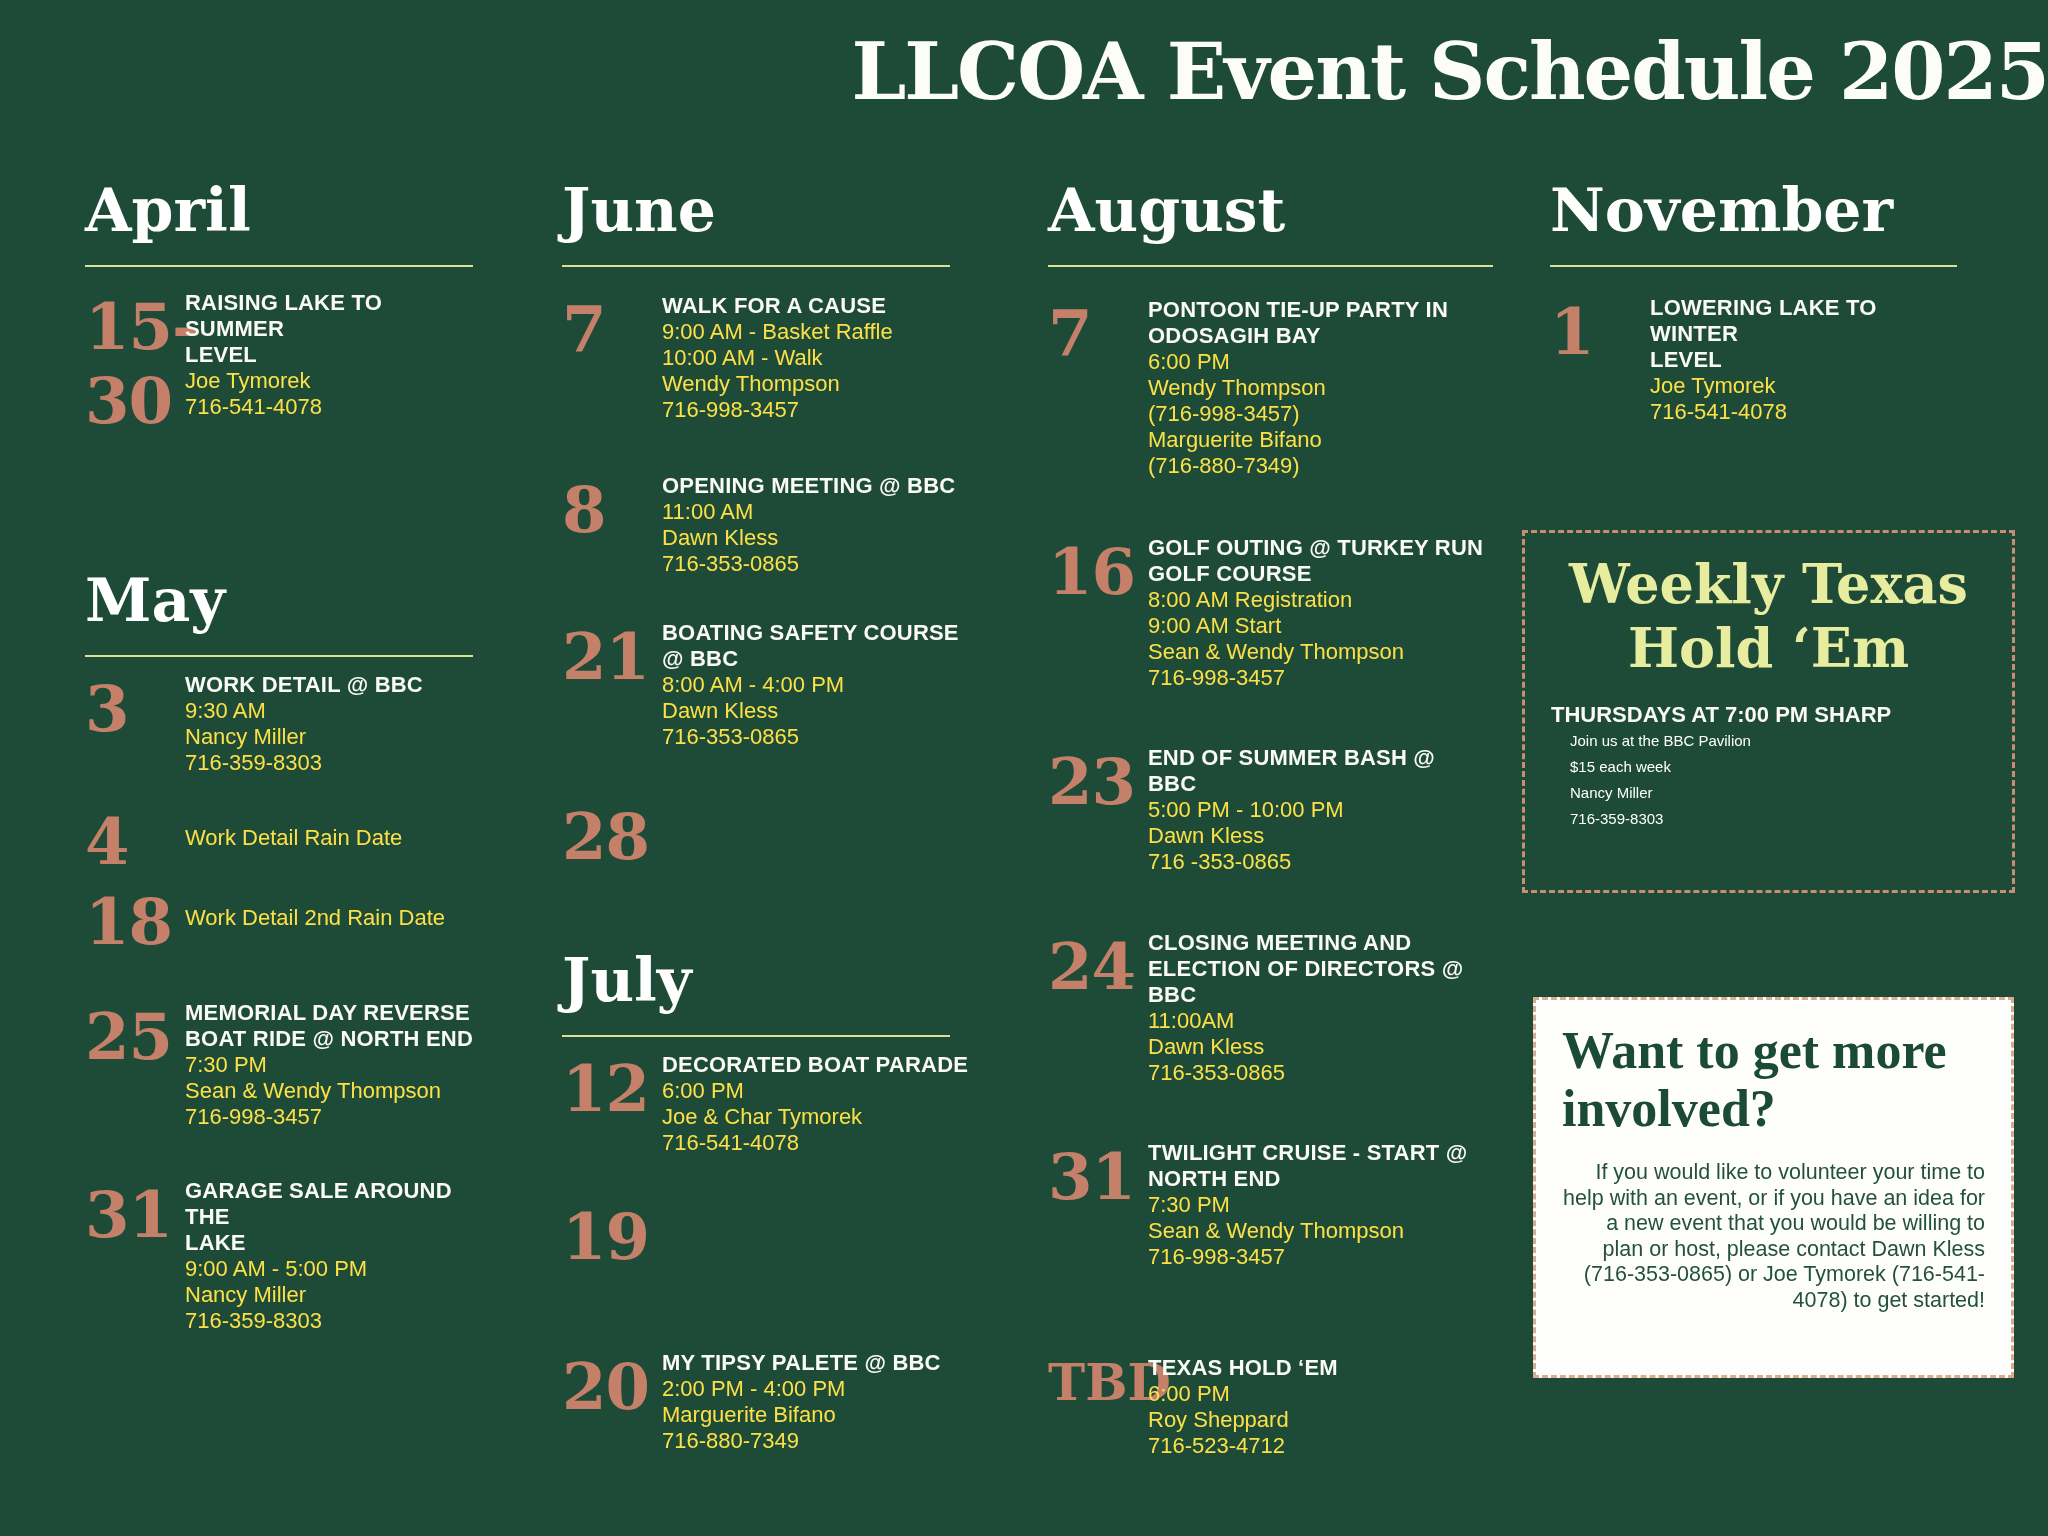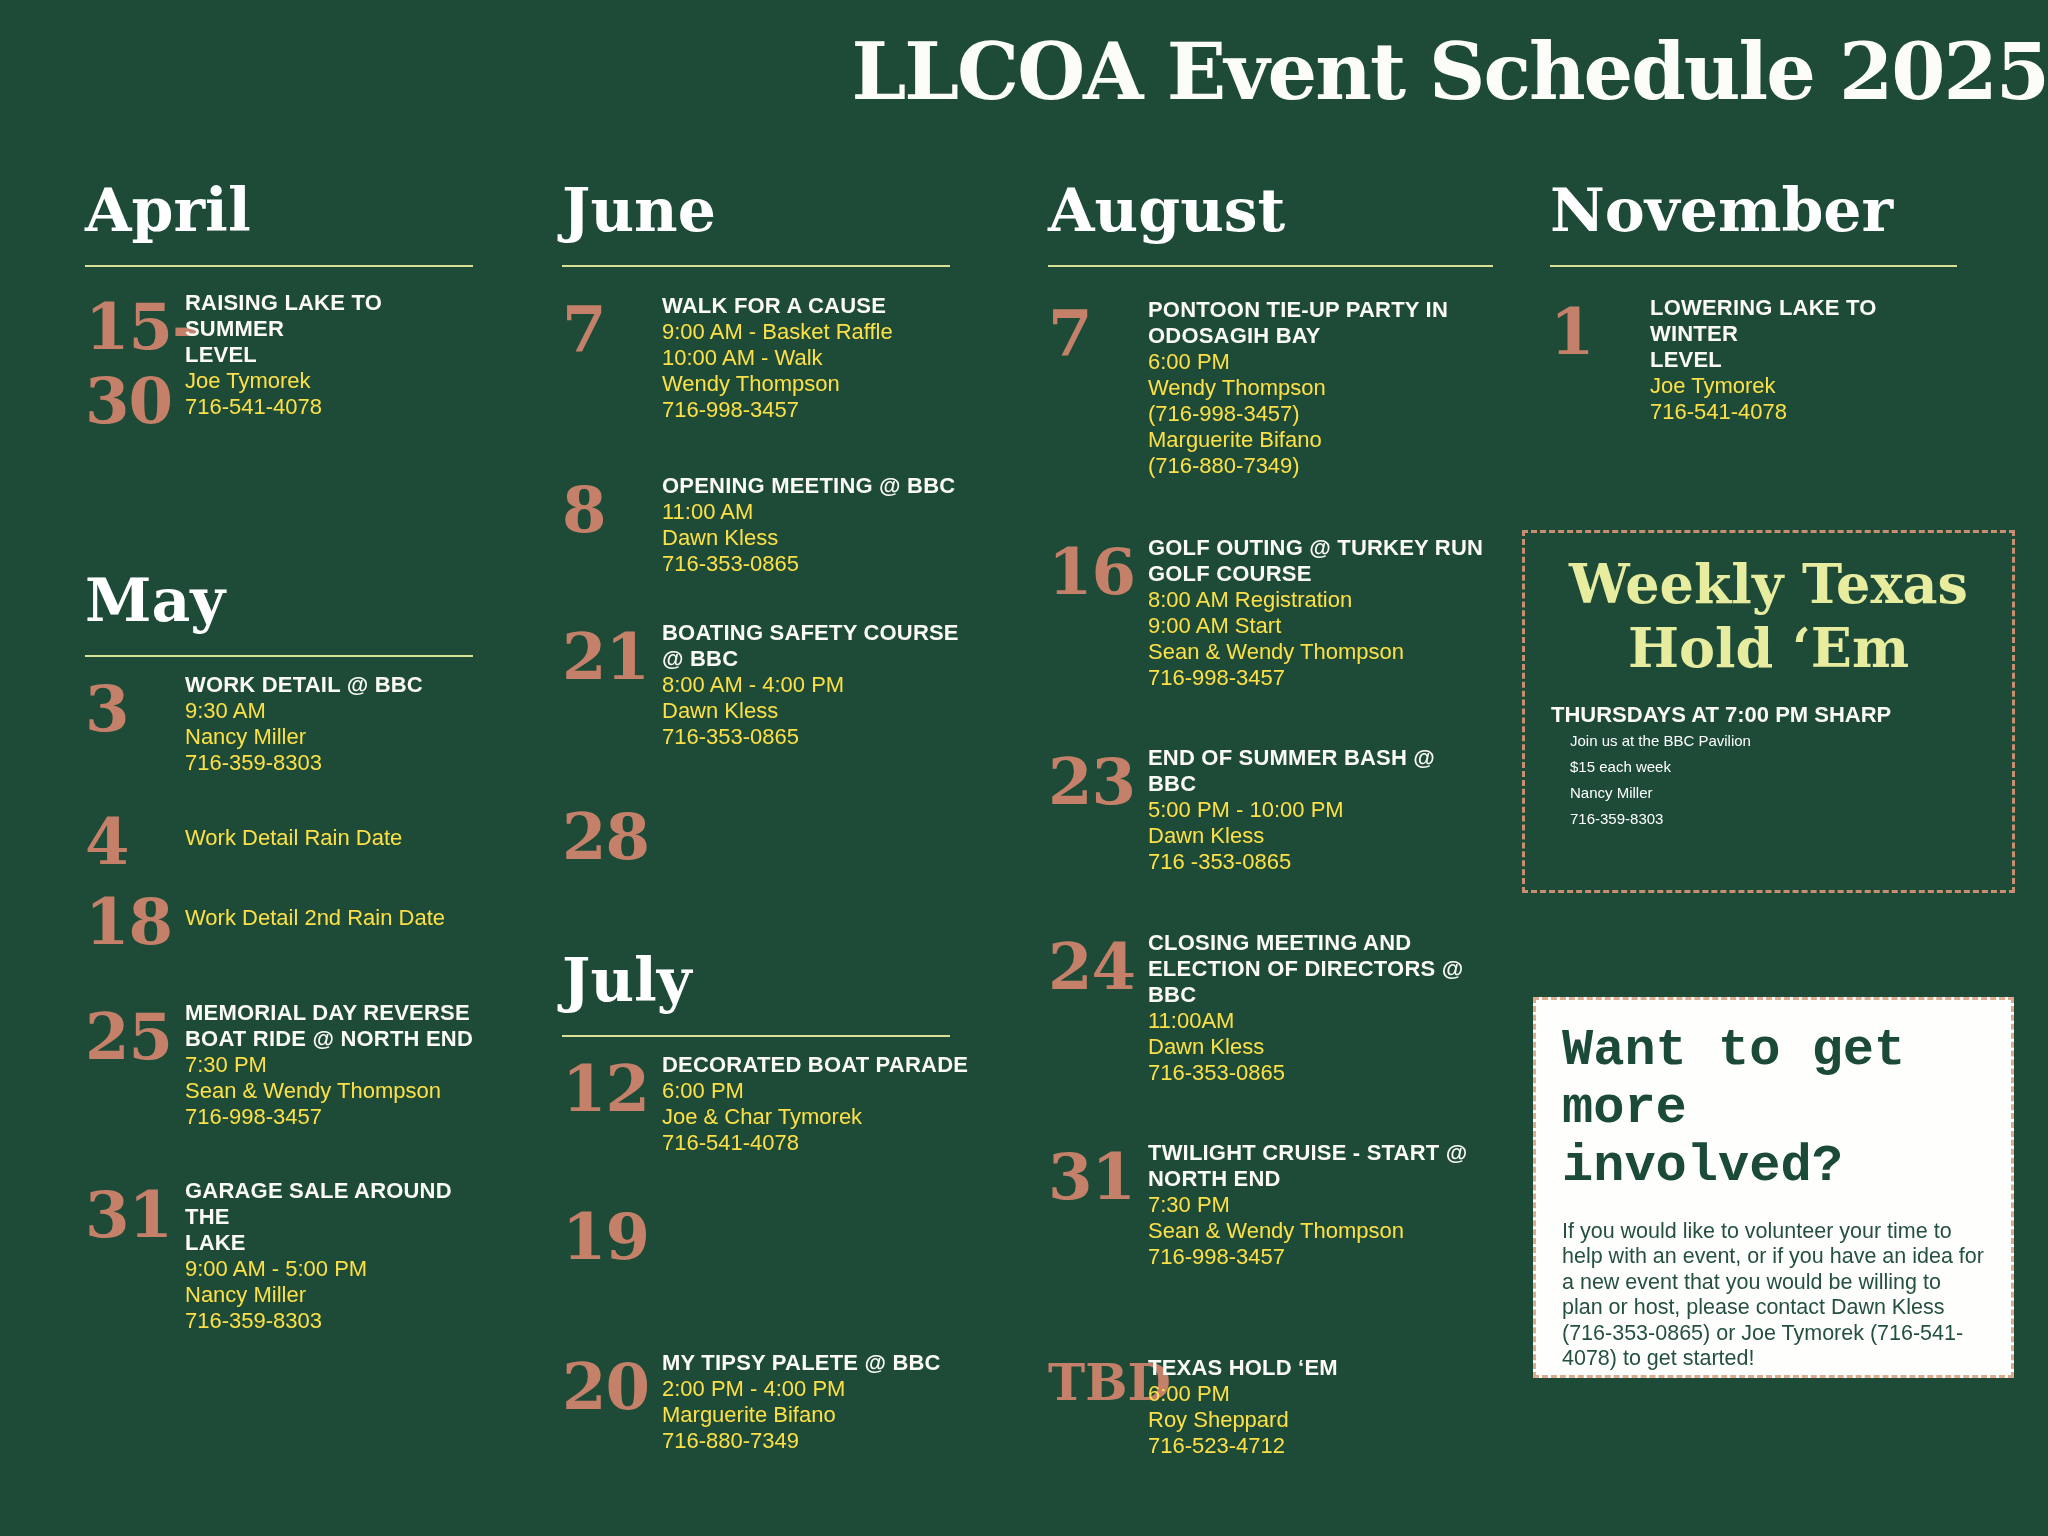--- a/index.html
+++ b/index.html
@@ -48,24 +48,24 @@
     font-size:54px;line-height:1.18;color:#e8ec9f;text-align:center;
   }
   .weekly-schedule{margin-top:22px;font-weight:700;font-size:22px;line-height:26px;color:#fbfaf5;}
   .weekly-line{font-size:15px;line-height:26px;color:#ffffff;margin-left:19px;}
   .involved{
     position:absolute;left:1533px;top:997px;width:481px;height:381px;
     background:#fefefc;border:3px dashed #dcab8e;box-sizing:border-box;
     padding:22px 26px;
   }
   .involved-title{
-    margin:0;font-family:Liberation Mono, monospace;font-weight:700;
+    margin:0;font-family:Liberation Serif, serif;font-weight:700;
     font-size:52px;line-height:1.12;color:#1c4a38;
   }
-  .involved-body{margin-top:22px;font-size:21.5px;line-height:25.5px;color:#24513e;}
+  .involved-body{margin-top:22px;font-size:21.5px;line-height:25.5px;color:#24513e;text-align:right;}
 </style>
 </head>
 <body>
 
 <h1 class="page-title">LLCOA Event Schedule 2025</h1>
 
 <section class="month col-april">
   <h2 class="month-name">April</h2>
   <div class="divider dv-1"></div>
   <div class="event" style="top:110px">

